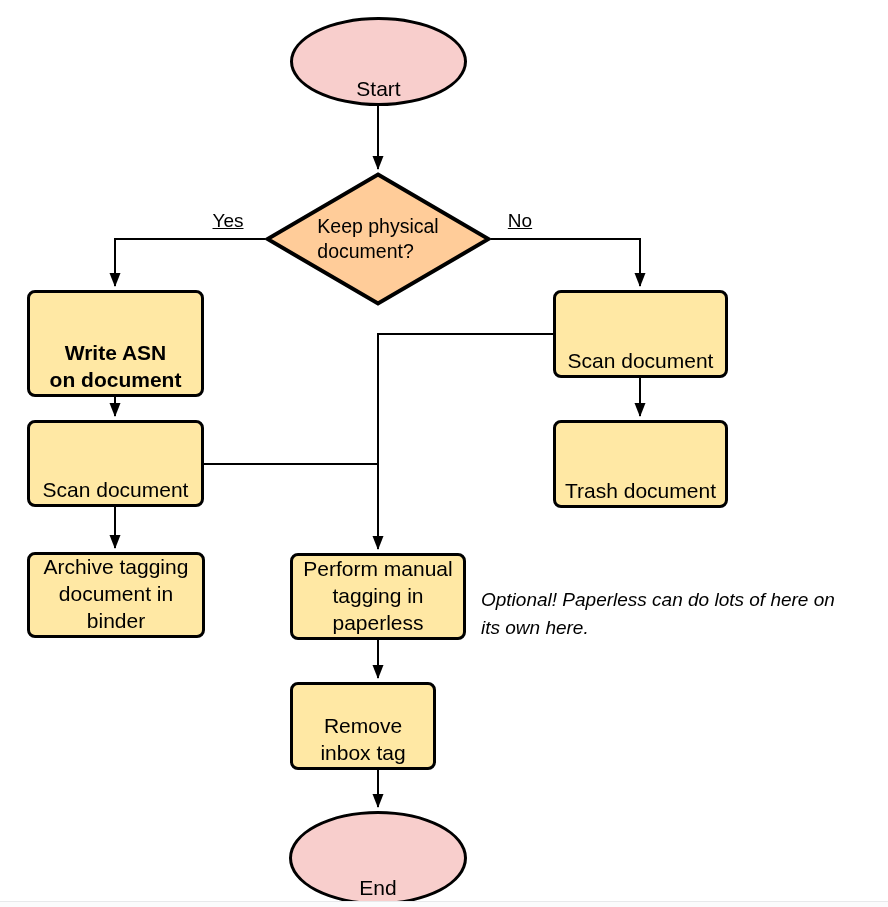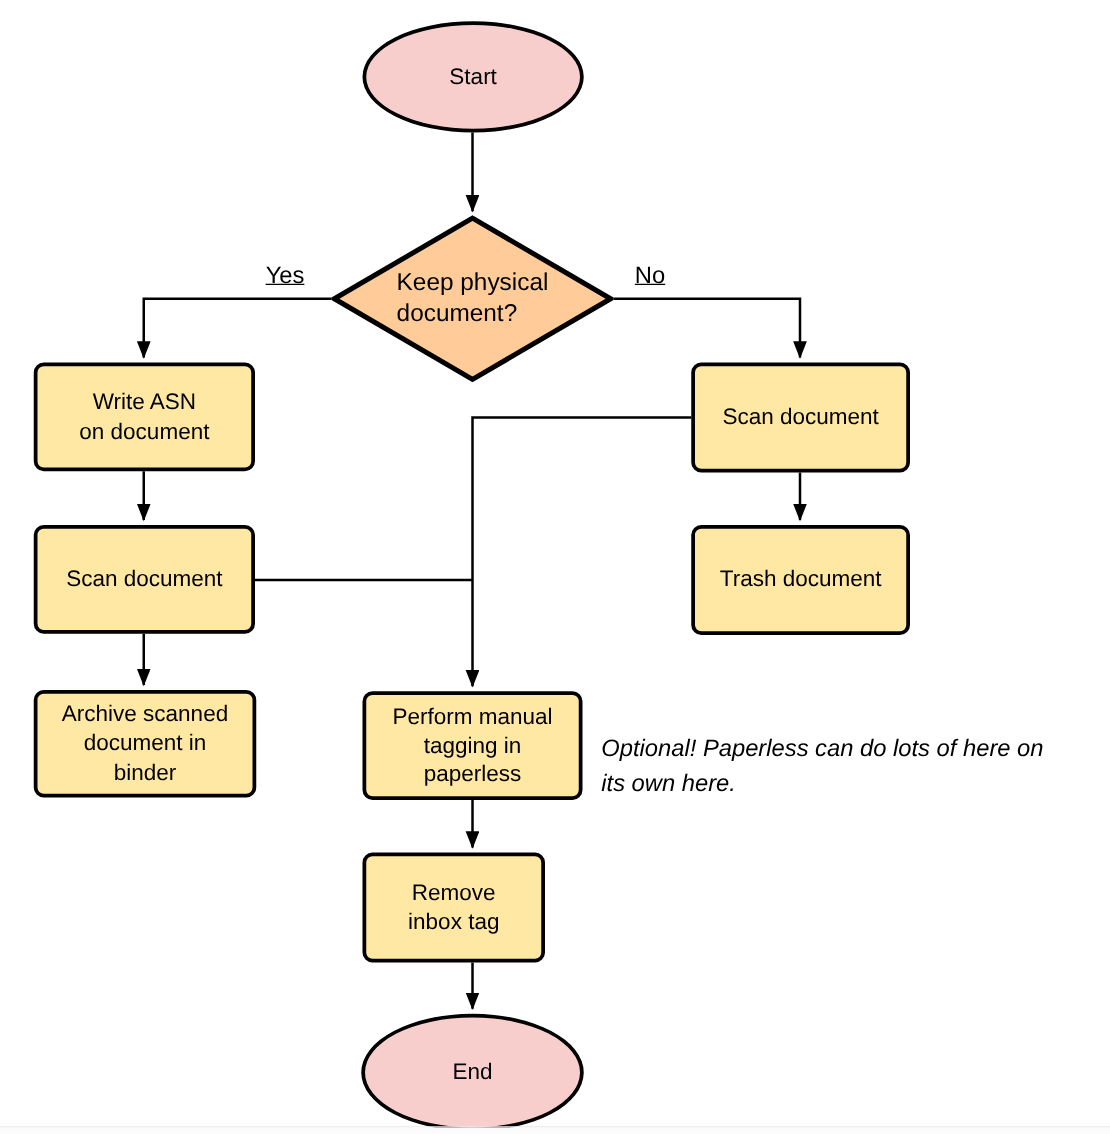--- a/index.html
+++ b/index.html
@@ -11,24 +11,24 @@
     font-family: "Liberation Sans", sans-serif;
     color: #000000;
     overflow: hidden;
   }
   .edges { position: absolute; left: 0; top: 0; }
 
   .node {
     position: absolute;
     box-sizing: border-box;
     display: flex;
-    align-items: center;
+    align-items: flex-end;
     justify-content: center;
     text-align: center;
-    font-size: 18px;
+    font-size: 21px;
     line-height: 1.28;
     white-space: pre-line;
   }
   .process {
     background: #ffe8a4;
     border: 3px solid #000000;
     border-radius: 8px;
   }
   .terminal {
     background: #f8cecc;
@@ -41,21 +41,21 @@
     position: absolute; inset: 0;
     display: flex; align-items: center; justify-content: center;
     text-align: left;
     font-size: 19.5px;
     line-height: 1.3;
     white-space: pre-line;
   }
 
   
   .n-start   { left: 290px; top: 17px;  width: 177px; height: 89px; }
-  .n-write   { left: 27px;  top: 290px; width: 177px; height: 87px; }
+  .n-write   { left: 27px;  top: 290px; width: 177px; height: 107px; font-weight: bold; }
   .n-scanl   { left: 27px;  top: 420px; width: 177px; height: 87px; }
   .n-archive { left: 27px;  top: 552px; width: 178px; height: 86px; }
   .n-scanr   { left: 553px; top: 290px; width: 175px; height: 88px; }
   .n-trash   { left: 553px; top: 420px; width: 175px; height: 88px; }
   .n-tag     { left: 290px; top: 553px; width: 176px; height: 87px; }
   .n-remove  { left: 290px; top: 682px; width: 146px; height: 88px; }
   .n-end     { left: 289px; top: 811px; width: 178px; height: 94px; }
   .n-decision{ left: 265px; top: 172px; width: 226px; height: 134px; }
 
   .edge-label {
@@ -131,21 +131,21 @@
   <div class="node process n-write">
     <span>Write ASN
 on document</span>
   </div>
 
   <div class="node process n-scanl">
     <span>Scan document</span>
   </div>
 
   <div class="node process n-archive">
-    <span>Archive scanned
+    <span>Archive tagging
 document in
 binder</span>
   </div>
 
   <div class="node process n-scanr">
     <span>Scan document</span>
   </div>
 
   <div class="node process n-trash">
     <span>Trash document</span>

